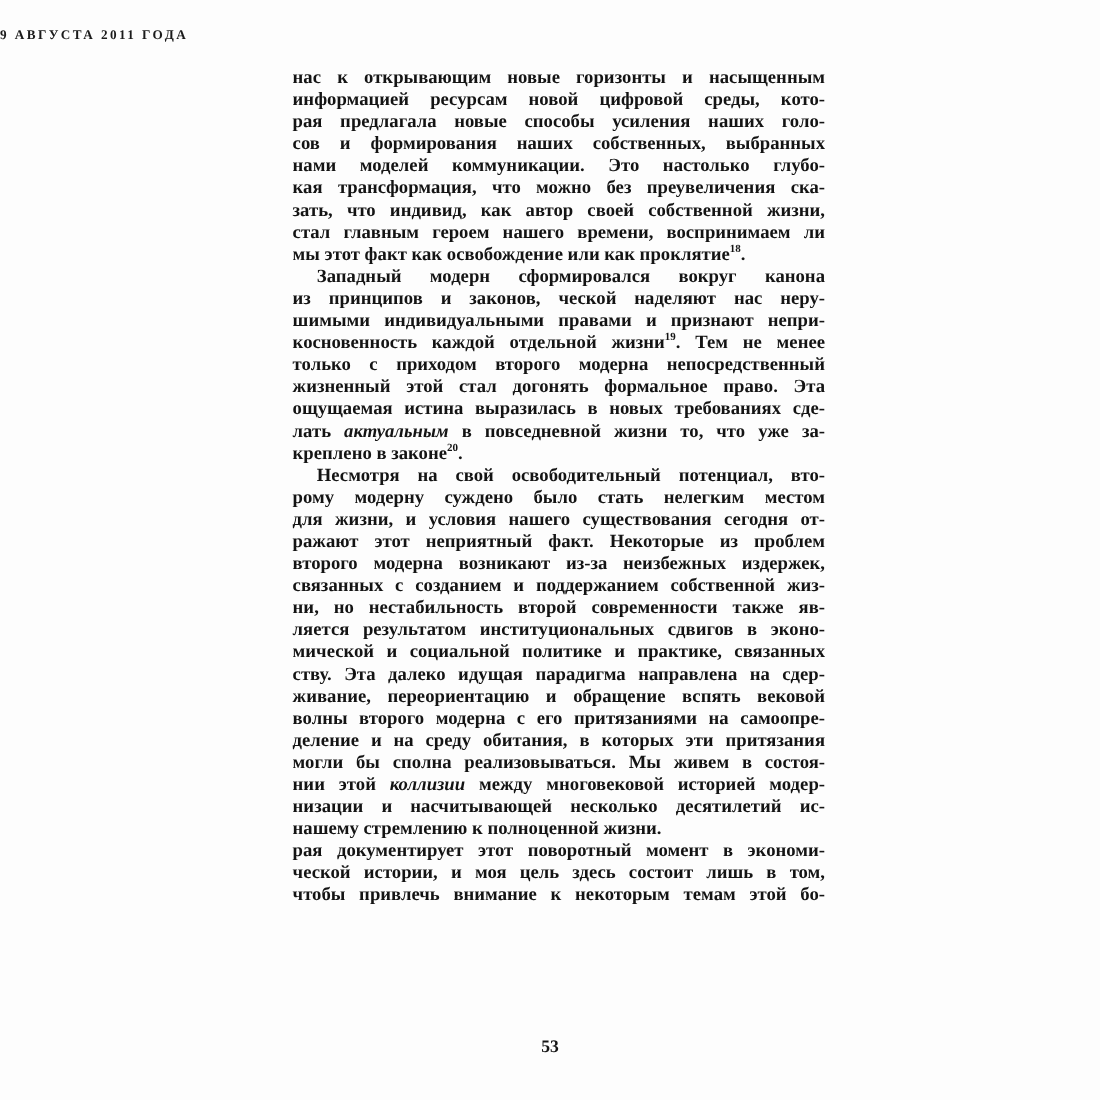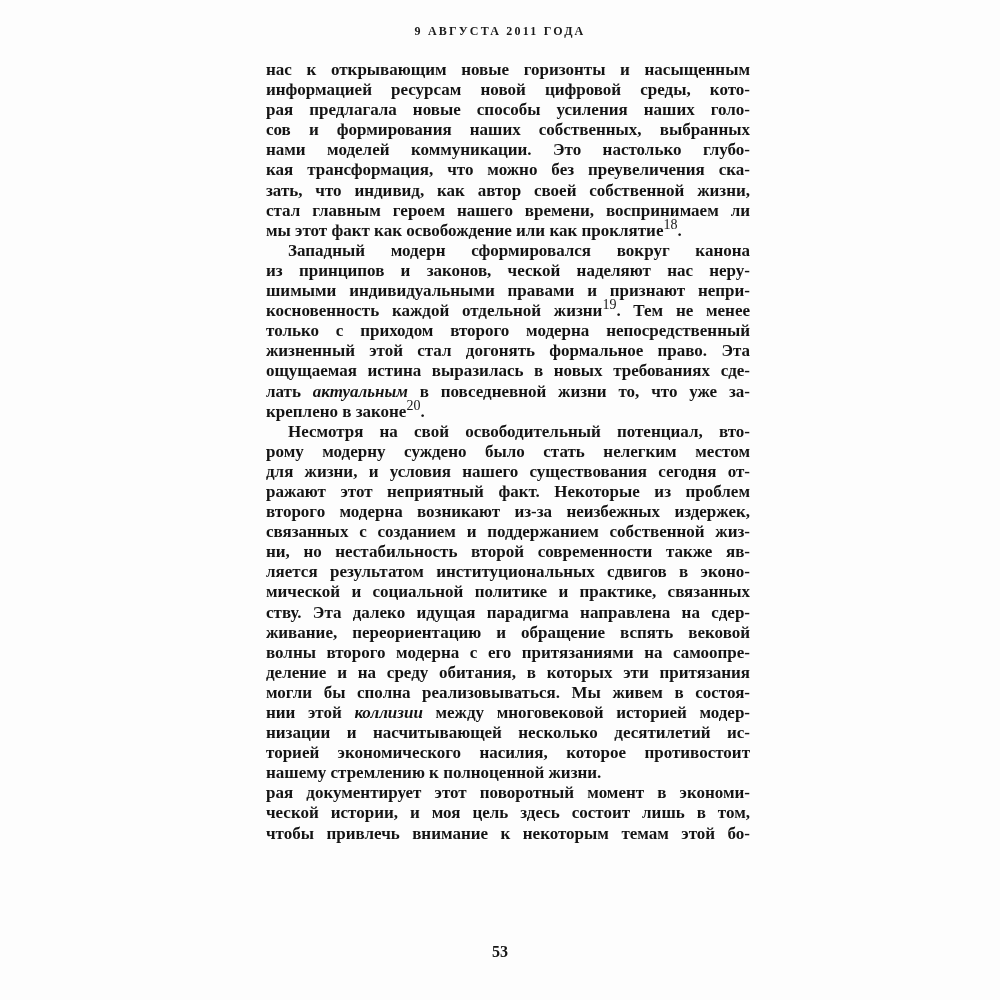--- a/index.html
+++ b/index.html
@@ -18,21 +18,21 @@
     position: relative;
     width: 1000px;
     height: 1000px;
     background: #fdfdfd;
   }
   .running-header {
     position: absolute;
     top: 24px;
     left: 0;
     width: 1000px;
-    text-align: center;
+    text-align: left;
     font-size: 12px;
     font-weight: 700;
     letter-spacing: 2.2px;
     color: #1b1b1b;
   }
   .text-column {
     position: absolute;
     top: 60px;
     left: 266px;
     width: 484px;
@@ -49,22 +49,22 @@
   .line.end {
     text-align-last: left;
   }
   .line.ind {
     padding-left: 22px;
   }
   .it {
     font-style: italic;
   }
   sup {
-    font-size: 14px;
-    font-weight: 400;
+    font-size: 10px;
+    font-weight: 700;
     vertical-align: super;
     line-height: 0;
   }
   .page-number {
     position: absolute;
     top: 943px;
     left: 0;
     width: 1000px;
     text-align: center;
     font-size: 16px;
@@ -106,21 +106,20 @@
       <div class="line">ни, но нестабильность второй современности также яв-</div>
       <div class="line">ляется результатом институциональных сдвигов в эконо-</div>
       <div class="line">мической и социальной политике и практике, связанных</div>
       <div class="line">ству. Эта далеко идущая парадигма направлена на сдер-</div>
       <div class="line">живание, переориентацию и обращение вспять вековой</div>
       <div class="line">волны второго модерна с его притязаниями на самоопре-</div>
       <div class="line">деление и на среду обитания, в которых эти притязания</div>
       <div class="line">могли бы сполна реализовываться. Мы живем в состоя-</div>
       <div class="line">нии этой <span class="it">коллизии</span> между многовековой историей модер-</div>
       <div class="line">низации и насчитывающей несколько десятилетий ис-</div>
-      <div class="line">торией экономического насилия, которое противостоит</div>
       <div class="line end">нашему стремлению к полноценной жизни.</div>
       <div class="line">рая документирует этот поворотный момент в экономи-</div>
       <div class="line">ческой истории, и моя цель здесь состоит лишь в том,</div>
       <div class="line">чтобы привлечь внимание к некоторым темам этой бо-</div>
     </div>
 
   <div class="page-number">53</div>
 </div>
 
 </body></html>

